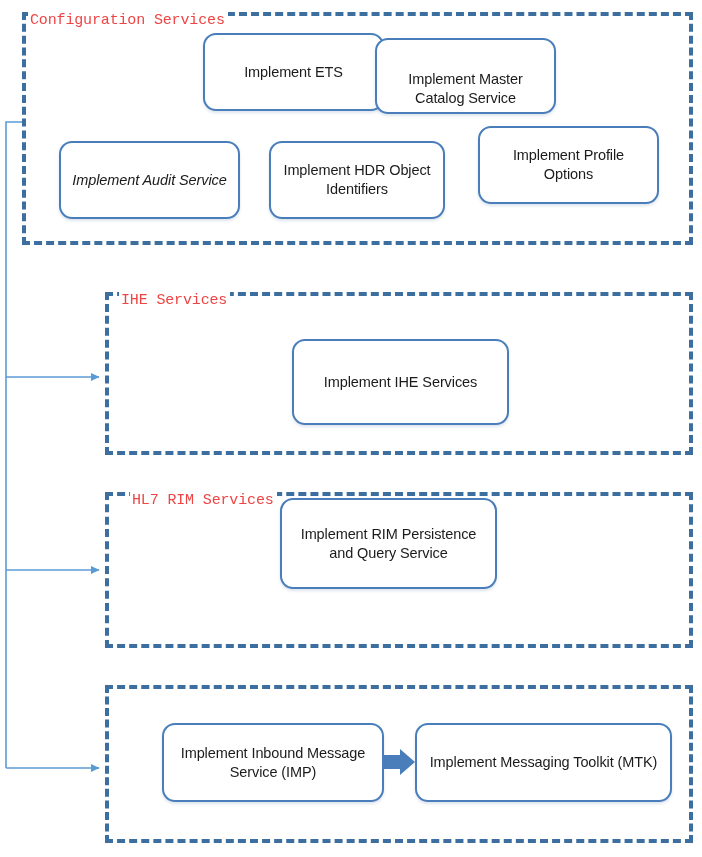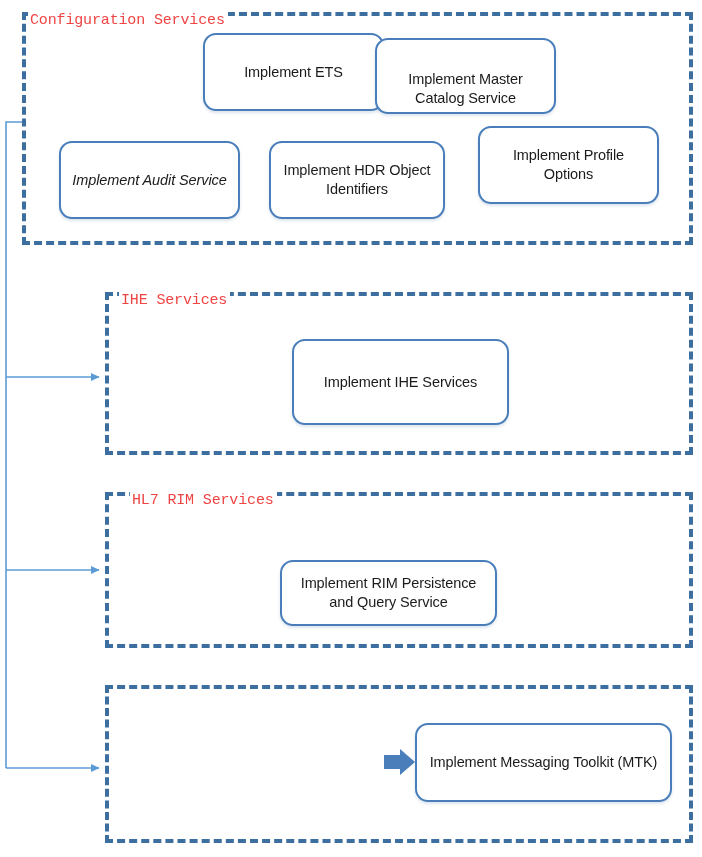--- a/index.html
+++ b/index.html
@@ -112,25 +112,28 @@
   <div class="group-title" style="left:111px;top:292px;margin-left:8px;">IHE Services</div>
 
   <div class="node" style="left:292px;top:339px;width:217px;height:86px;">
     <span>Implement IHE Services</span>
   </div>
 
   <div class="group" style="left:105px;top:492px;width:588px;height:156px;">
   </div>
   <div class="group-title" style="left:111px;top:492px;margin-left:19px;">HL7 RIM Services</div>
 
-  <div class="node" style="left:280px;top:560px;width:217px;height:66px;">
+  <div class="node" style="left:280px;top:498px;width:217px;height:91px;">
     <span>Implement RIM Persistence and Query Service</span>
   </div>
 
   <div class="group" style="left:105px;top:685px;width:588px;height:158px;">
   </div>
 
+  <div class="node" style="left:162px;top:723px;width:222px;height:79px;">
+    <span>Implement Inbound Message Service (IMP)</span>
+  </div>
 
   <div class="node" style="left:415px;top:723px;width:257px;height:79px;">
     <span>Implement Messaging Toolkit (MTK)</span>
   </div>
 
 </div>
 
 </body></html>

